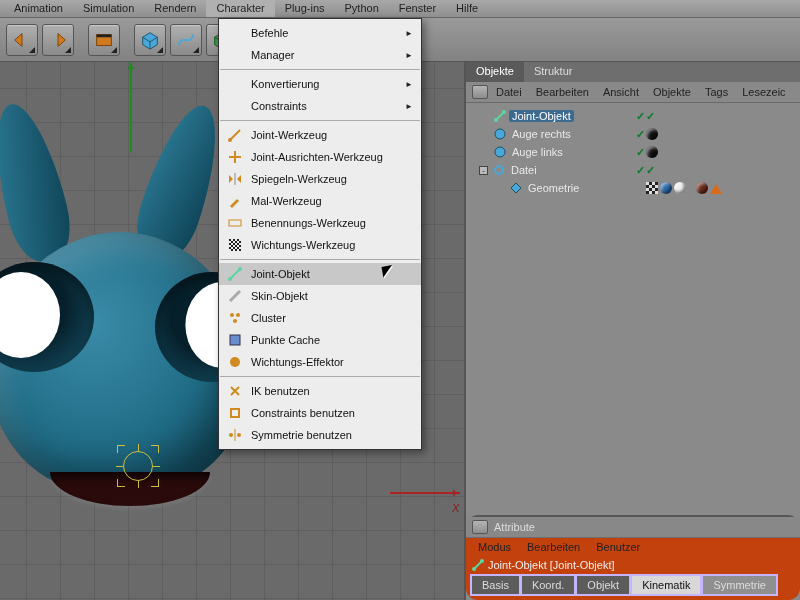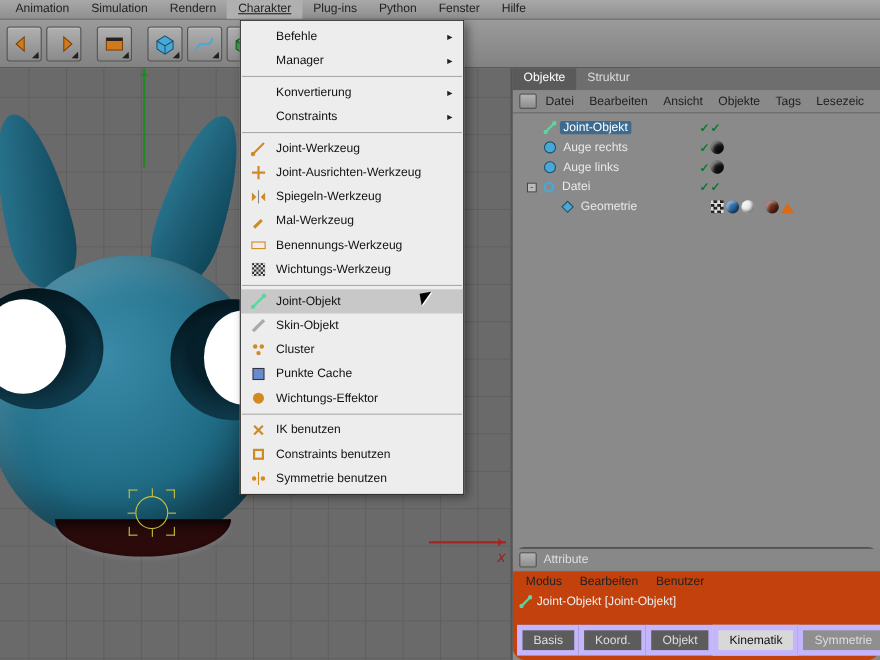--- a/index.html
+++ b/index.html
@@ -1,20 +1,20 @@
 <!DOCTYPE html>
 <html><head>
 <meta charset="utf-8">
 <style>
   * { margin: 0; padding: 0; box-sizing: border-box; font-family: Arial, sans-serif; font-size: 11px; user-select: none; }
   body { background: #888; width: 800px; height: 600px; overflow: hidden; position: relative; }
   
   .menubar { background: linear-gradient(#a8a8a8,#8f8f8f); height: 18px; display: flex; padding: 0 4px; border-bottom: 1px solid #666; }
   .menubar .item { padding: 2px 10px; color: #222; cursor: default; }
-  .menubar .item.active { background: #b0b0b0; text-decoration: underline; }
+  .menubar .item.active { background: #b0b0b0; }
   
   .toolbar { background: linear-gradient(#9a9a9a,#828282); height: 44px; display: flex; align-items: center; padding: 0 6px; gap: 4px; border-bottom: 1px solid #555; position: relative; }
   .tbtn { width: 32px; height: 32px; border: 1px solid #555; border-radius: 3px; background: linear-gradient(#b0b0b0,#8a8a8a); display: flex; align-items: center; justify-content: center; box-shadow: inset 0 1px 0 rgba(255,255,255,.3); }
   .tbtn svg { width: 22px; height: 22px; }
   .tsep { width: 6px; }
   .tbtn.corner { position: relative; }
   .tbtn.corner::after { content:""; position:absolute; right:2px; bottom:2px; border:3px solid transparent; border-right-color:#222; border-bottom-color:#222; }
   
   .workspace { position: absolute; top: 62px; left: 0; right: 0; bottom: 0; display: flex; }
   
@@ -73,21 +73,21 @@
   .spacer{ flex:1; background:#8a8a8a; }
   
   .attr-panel{ border-top:2px solid #555; background:#c2410c;border-radius:12px; }
   .attr-title{ display:flex; align-items:center; padding:3px 6px; gap:6px; background:#888; border-bottom:1px solid #6e6e6e;}
   .attr-title .iconbox{ width:16px;height:14px;border:1px solid #555;background:linear-gradient(#b5b5b5,#8d8d8d);border-radius:2px;}
   .attr-menus{ display:flex; gap:4px; padding:2px 6px; }
   .attr-menus span{ padding:1px 6px; color:#222;}
   .attr-obj{ display:flex; gap:4px; padding:3px 6px;}
   .attr-obj .lbl{ color:#eee;}
   .attr-tabs{ display:flex; padding:0 4px 4px; gap:0;}
-  .atab{ padding:3px 10px; background:#8f8f8f; border:5px solid #c4b5fd; color:#ddd; margin-right:-1px;margin-top:12px;}
+  .atab{ padding:3px 10px; background:#8f8f8f; border:2px solid #c4b5fd; color:#ddd; margin-right:-1px;}
   .atab.dark{ background:#5c5c5c;}
   .atab.active{ background:#d8d8d8; color:#111;}
   
   
   .dropdown { position:absolute; left:218px; top:18px; width:204px; background:#ededed; border:1px solid #333; box-shadow: 3px 3px 8px rgba(0,0,0,.4); z-index:100; padding:3px 0;}
   .dd-item{ display:flex; align-items:center; padding:3px 10px 3px 8px; gap:8px; color:#111; position:relative;}
   .dd-item.sub::after{ content:"►"; position:absolute; right:8px; font-size:8px; color:#222;}
   .dd-item.hover{ background:#c8c8c8;}
   .dd-sep{ height:1px; background:#aaa; margin:3px 1px;}
   .dd-icon{ width:16px; height:16px; display:flex; align-items:center; justify-content:center;}

